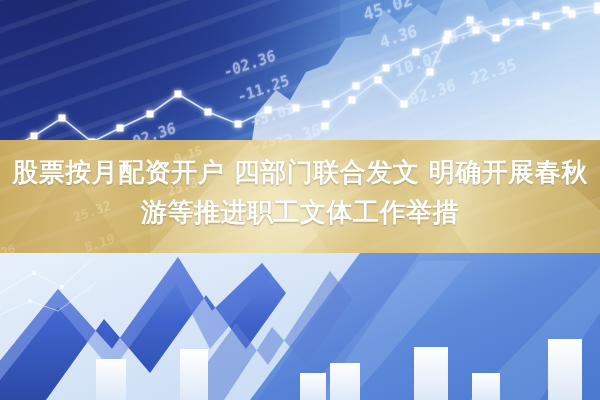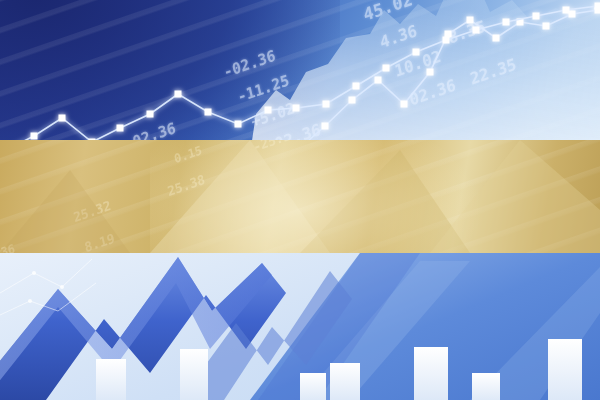--- a/index.html
+++ b/index.html
@@ -242,20 +242,22 @@
     <svg class="gold-tri" viewBox="0 0 600 113" preserveAspectRatio="none">
       <path d="M150,113 L250,0 L330,113 Z" fill="#e9dcad" opacity=".42"></path>
       <path d="M300,113 L400,10 L470,113 Z" fill="#c3a85a" opacity=".30"></path>
       <path d="M430,113 L520,0 L600,70 L600,113 Z" fill="#e3d197" opacity=".35"></path>
       <path d="M0,113 L70,30 L130,113 Z" fill="#bda056" opacity=".22"></path>
     </svg>
     <div class="gold-glow"></div>
   </div>
 
   <div class="title-wrap">
+    <div class="title-line">股票按月配资开户 四部门联合发文 明确开展春秋</div>
+    <div class="title-line">游等推进职工文体工作举措</div>
   </div>
 
   <div class="bottom-zone">
     <svg class="bottom-svg" viewBox="0 0 600 147" preserveAspectRatio="none">
       <defs>
         <linearGradient id="ribg" x1="0" y1="0" x2="0" y2="1">
           <stop offset="0%" stop-color="#6d8ee2"></stop>
           <stop offset="45%" stop-color="#3f63cc"></stop>
           <stop offset="100%" stop-color="#2c49a6"></stop>
         </linearGradient>

